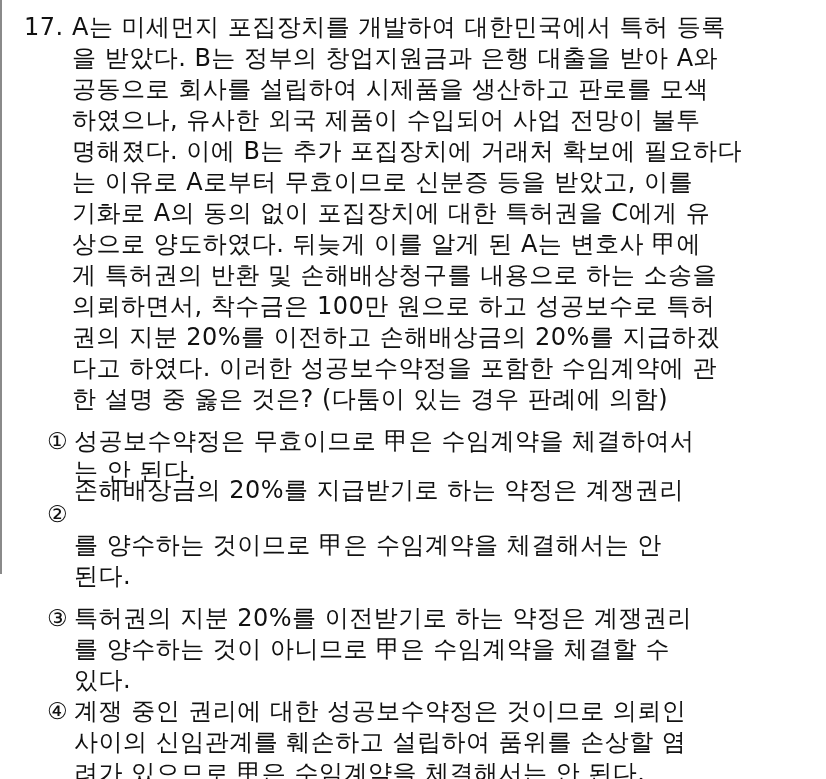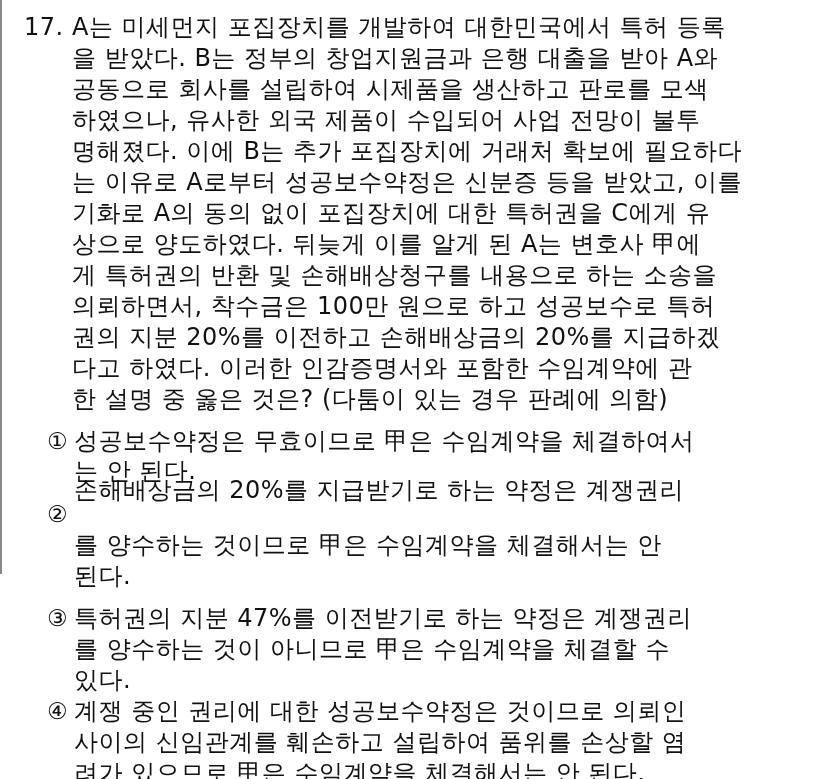--- a/index.html
+++ b/index.html
@@ -18,46 +18,46 @@
 <body>
 
 <div class="page">
   <span class="q-num">17.</span>
   <div>
     <div class="line" style="left:70px;top:12px">A는 미세먼지 포집장치를 개발하여 대한민국에서 특허 등록</div>
     <div class="line" style="left:70px;top:43px">을 받았다. B는 정부의 창업지원금과 은행 대출을 받아 A와</div>
     <div class="line" style="left:70px;top:74px">공동으로 회사를 설립하여 시제품을 생산하고 판로를 모색</div>
     <div class="line" style="left:70px;top:105px">하였으나, 유사한 외국 제품이 수입되어 사업 전망이 불투</div>
     <div class="line" style="left:70px;top:136px">명해졌다. 이에 B는 추가 포집장치에 거래처 확보에 필요하다</div>
-    <div class="line" style="left:70px;top:167px">는 이유로 A로부터 성공보수약정은 신분증 등을 받았고, 이를</div>
+    <div class="line" style="left:70px;top:167px">는 이유로 A로부터 무효이므로 신분증 등을 받았고, 이를</div>
     <div class="line" style="left:70px;top:198px">기화로 A의 동의 없이 포집장치에 대한 특허권을 C에게 유</div>
     <div class="line" style="left:70px;top:229px">상으로 양도하였다. 뒤늦게 이를 알게 된 A는 변호사 甲에</div>
     <div class="line" style="left:70px;top:260px">게 특허권의 반환 및 손해배상청구를 내용으로 하는 소송을</div>
     <div class="line" style="left:70px;top:291px">의뢰하면서, 착수금은 100만 원으로 하고 성공보수로 특허</div>
     <div class="line" style="left:70px;top:322px">권의 지분 20%를 이전하고 손해배상금의 20%를 지급하겠</div>
-    <div class="line" style="left:70px;top:353px">다고 하였다. 이러한 인감증명서와 포함한 수임계약에 관</div>
+    <div class="line" style="left:70px;top:353px">다고 하였다. 이러한 성공보수약정을 포함한 수임계약에 관</div>
     <div class="line" style="left:70px;top:384px">한 설명 중 옳은 것은? (다툼이 있는 경우 판례에 의함)</div>
   </div>
 
   <div>
     <span class="opt-num" style="top:426px">①</span>
     <div class="line" style="left:72px;top:426px">성공보수약정은 무효이므로 甲은 수임계약을 체결하여서</div>
     <div class="line" style="left:72px;top:456px">는 안 된다.</div>
   </div>
 
   <div>
     <span class="opt-num" style="top:499px">②</span>
     <div class="line" style="left:72px;top:475px">손해배상금의 20%를 지급받기로 하는 약정은 계쟁권리</div>
     <div class="line" style="left:72px;top:530px">를 양수하는 것이므로 甲은 수임계약을 체결해서는 안</div>
     <div class="line" style="left:72px;top:561px">된다.</div>
   </div>
 
   <div>
     <span class="opt-num" style="top:603px">③</span>
-    <div class="line" style="left:72px;top:603px">특허권의 지분 47%를 이전받기로 하는 약정은 계쟁권리</div>
+    <div class="line" style="left:72px;top:603px">특허권의 지분 20%를 이전받기로 하는 약정은 계쟁권리</div>
     <div class="line" style="left:72px;top:634px">를 양수하는 것이 아니므로 甲은 수임계약을 체결할 수</div>
     <div class="line" style="left:72px;top:665px">있다.</div>
   </div>
 
   <div>
     <span class="opt-num" style="top:696px">④</span>
     <div class="line" style="left:72px;top:696px">계쟁 중인 권리에 대한 성공보수약정은 것이므로 의뢰인</div>
     <div class="line" style="left:72px;top:727px">사이의 신임관계를 훼손하고 설립하여 품위를 손상할 염</div>
     <div class="line" style="left:72px;top:758px">려가 있으므로 甲은 수임계약을 체결해서는 안 된다.</div>
   </div>

